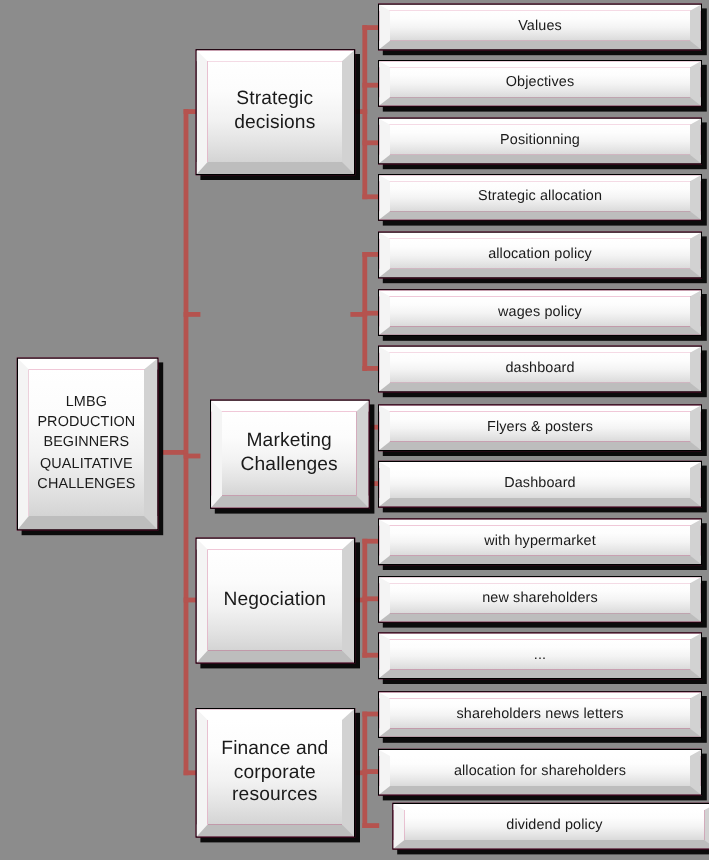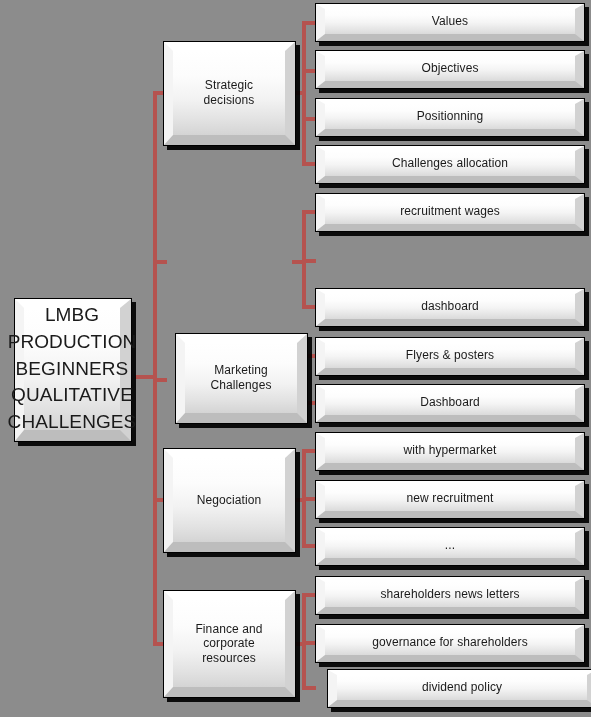--- a/index.html
+++ b/index.html
@@ -61,30 +61,30 @@
     letter-spacing: 0.1px;
     padding: 0 6px;
     white-space: pre-line;
   }
 
   
   .root-node .bevel {
     border-width: 9px 11px 11px 9px;
   }
   .root-node .label {
-    font-size: 19px;
+    font-size: 12px;
     line-height: 1.42;
   }
 
   
   .mid-node .bevel {
     border-width: 9px 10px 10px 9px;
   }
   .mid-node .label {
-    font-size: 12px;
+    font-size: 16px;
   }
 
   
   .leaf-node .bevel {
     border-width: 5px 9px 7px 9px;
     background:
       linear-gradient(180deg,
         #ffffff 0%,
         #fdfdfd 26%,
         #f4f4f4 55%,
@@ -186,27 +186,32 @@
       <span class="label">Objectives</span>
     </div>
   </div>
   <div class="node leaf-node" style="left:315px; top:98px; width:270px; height:39px;">
     <div class="bevel">
       <span class="label">Positionning</span>
     </div>
   </div>
   <div class="node leaf-node" style="left:315px; top:145px; width:270px; height:39px;">
     <div class="bevel">
-      <span class="label">Challenges allocation</span>
+      <span class="label">Strategic allocation</span>
     </div>
   </div>
 
   <div class="node leaf-node" style="left:315px; top:193px; width:270px; height:39px;">
     <div class="bevel">
-      <span class="label">recruitment wages</span>
+      <span class="label">allocation policy</span>
+    </div>
+  </div>
+  <div class="node leaf-node" style="left:315px; top:241px; width:270px; height:39px;">
+    <div class="bevel">
+      <span class="label">wages policy</span>
     </div>
   </div>
   <div class="node leaf-node" style="left:315px; top:288px; width:270px; height:39px;">
     <div class="bevel">
       <span class="label">dashboard</span>
     </div>
   </div>
 
   <div class="node leaf-node" style="left:315px; top:337px; width:270px; height:39px;">
     <div class="bevel">
@@ -219,37 +224,37 @@
     </div>
   </div>
 
   <div class="node leaf-node" style="left:315px; top:432px; width:270px; height:39px;">
     <div class="bevel">
       <span class="label">with hypermarket</span>
     </div>
   </div>
   <div class="node leaf-node" style="left:315px; top:480px; width:270px; height:39px;">
     <div class="bevel">
-      <span class="label">new recruitment</span>
+      <span class="label">new shareholders</span>
     </div>
   </div>
   <div class="node leaf-node" style="left:315px; top:527px; width:270px; height:39px;">
     <div class="bevel">
       <span class="label">...</span>
     </div>
   </div>
 
   <div class="node leaf-node" style="left:315px; top:576px; width:270px; height:39px;">
     <div class="bevel">
       <span class="label">shareholders news letters</span>
     </div>
   </div>
   <div class="node leaf-node" style="left:315px; top:624px; width:270px; height:39px;">
     <div class="bevel">
-      <span class="label">governance for shareholders</span>
+      <span class="label">allocation for shareholders</span>
     </div>
   </div>
   <div class="node leaf-node" style="left:315px; top:669px; width:270px; height:39px;margin-left:12px;">
     <div class="bevel">
       <span class="label">dividend policy</span>
     </div>
   </div>
 
 </div>
 

